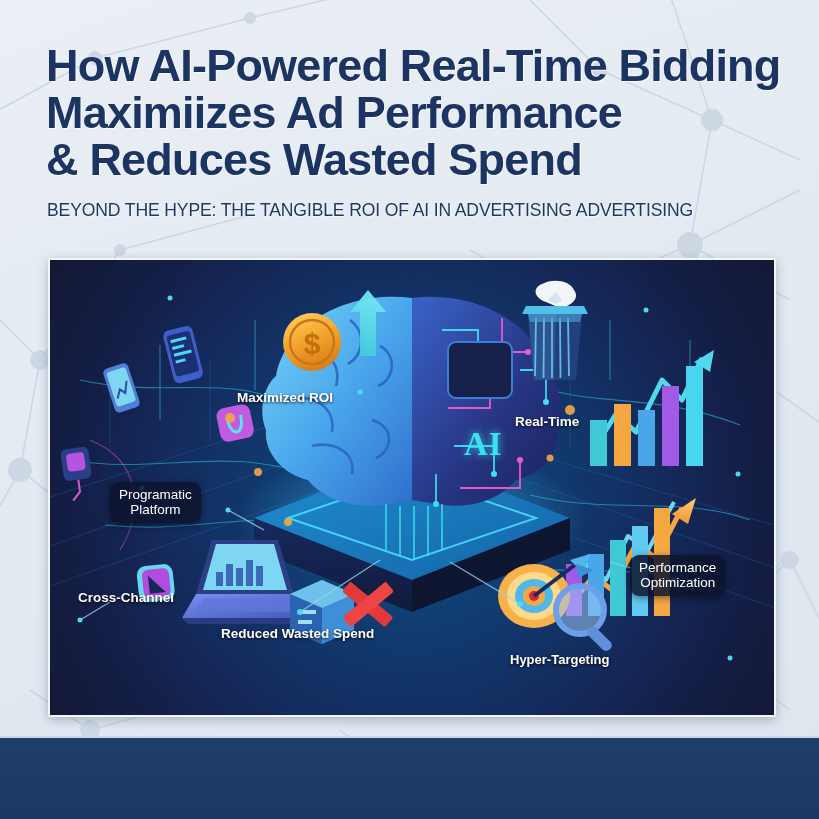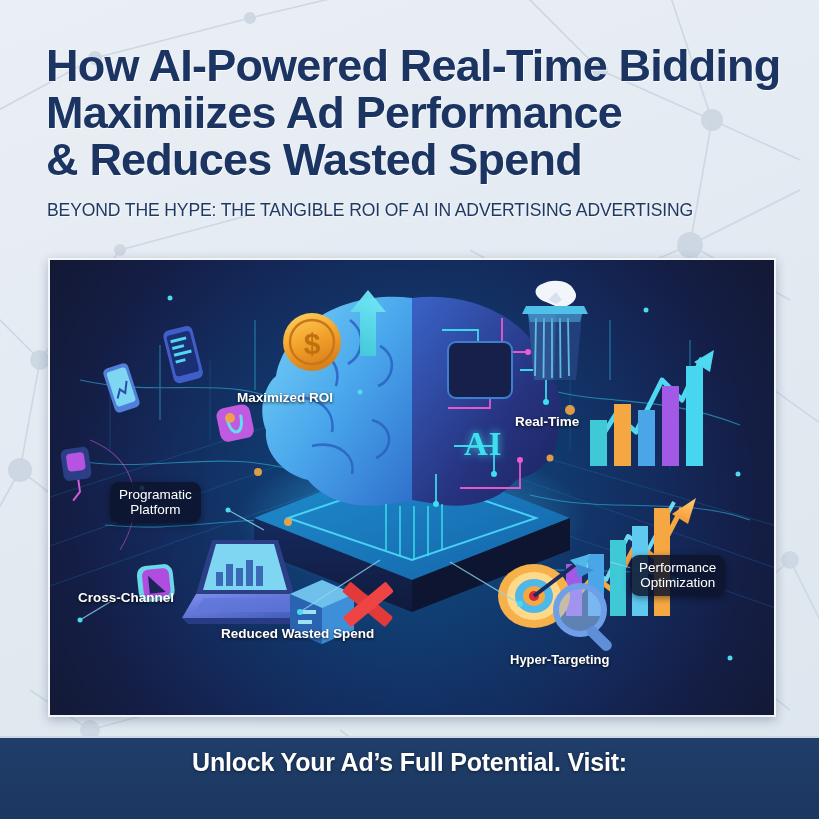--- a/index.html
+++ b/index.html
@@ -422,16 +422,15 @@
 
     <div class="lbl" style="left:460px;top:392px;font-size:13px;">Hyper-Targeting</div>
 
     <div class="badge" style="left:580px;top:295px;font-size:13.5px;white-space:pre-line;">Performance
 Optimization</div>
 
     <div class="chiplabel" style="left:414px;top:166px;font-size:33px;font-family:Liberation Serif, serif;">AI</div>
   </div>
 
   <div id="footer">
-    <div id="cta">Unlock Your Ad’s Full Potential. Visit:</div>
   </div>
 
 </div>
 
 </body></html>

